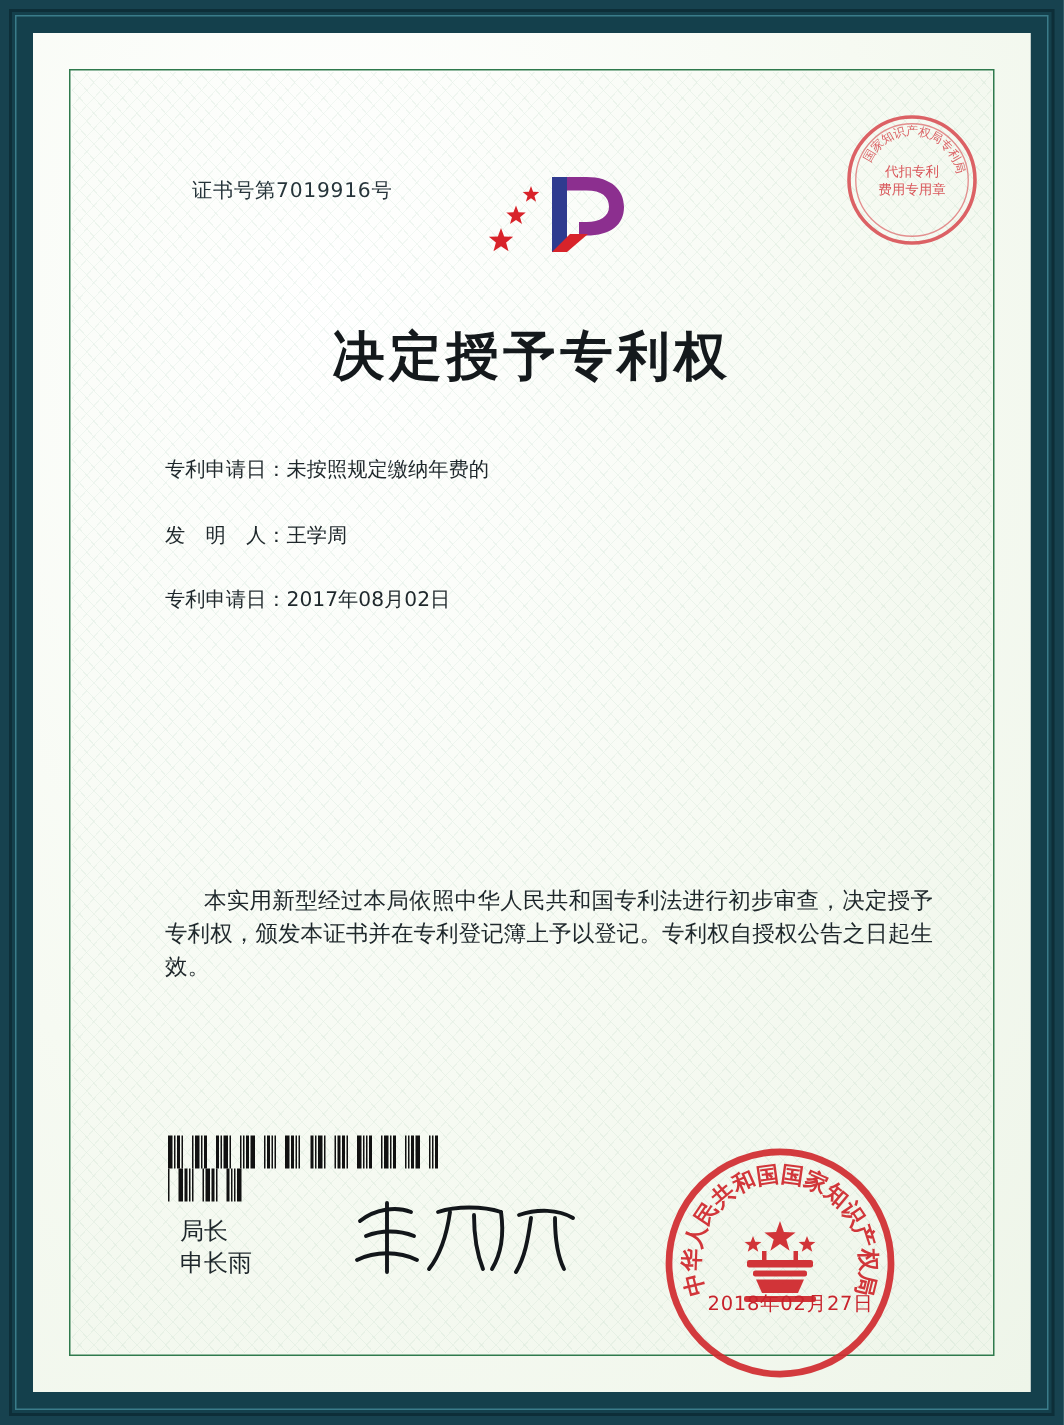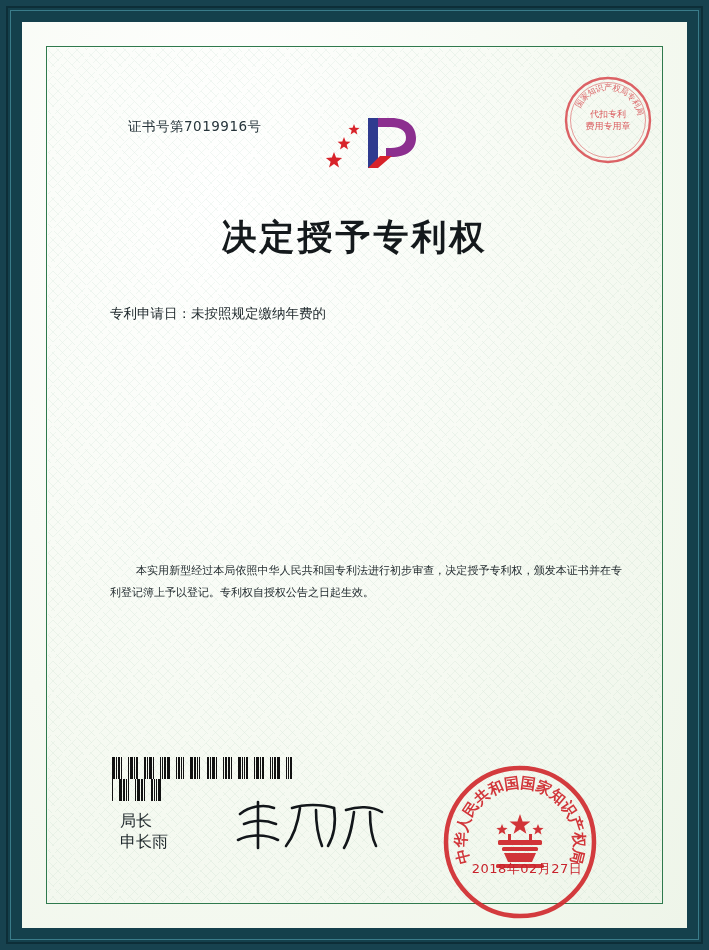--- a/index.html
+++ b/index.html
@@ -126,26 +126,27 @@
     color: #1e272b;
   }
   .field-value {
     display: inline-block;
     color: #1e272b;
   }
 
   
   .body-text {
     position: absolute;
-    left: 88px; top: 538px;
+    left: 88px; top: 569px;
     width: 512px;
-    font-size: 11px;
+    font-size: 15px;
     line-height: 22px;
     color: #1e272b;
     text-align: justify;
+    font-family: Liberation Mono, monospace;
   }
   .body-text p {
     margin: 0 0 5px 0;
     text-indent: 26px;
   }
 
   
   .barcode {
     position: absolute;
     left: 90px; top: 735px;
@@ -248,20 +249,26 @@
           <text x="46" y="55" text-anchor="middle">费用专用章</text>
         </g>
       </svg>
     </div>
 
     <div class="title">决定授予专利权</div>
 
     <div class="fields">
       <div class="field-row">
         <span class="field-label">专利申请日：</span><span class="field-value">未按照规定缴纳年费的</span>
+      </div>
+      <div class="field-row">
+        <span class="field-label">发　明　人：</span><span class="field-value">王学周</span>
+      </div>
+      <div class="field-row">
+        <span class="field-label">专利申请日：</span><span class="field-value">2017年08月02日</span>
       </div>
     </div>
 
     <div class="body-text">
       <p>本实用新型经过本局依照中华人民共和国专利法进行初步审查，决定授予专利权，颁发本证书并在专利登记簿上予以登记。专利权自授权公告之日起生效。</p>
     </div>
 
     <div class="barcode">
       <span style="width:3px"></span><span style="width:1px"></span><span style="width:2px"></span><span style="width:1px"></span>
       <span style="width:1px"></span><span style="width:3px"></span><span style="width:1px"></span><span style="width:2px"></span>

